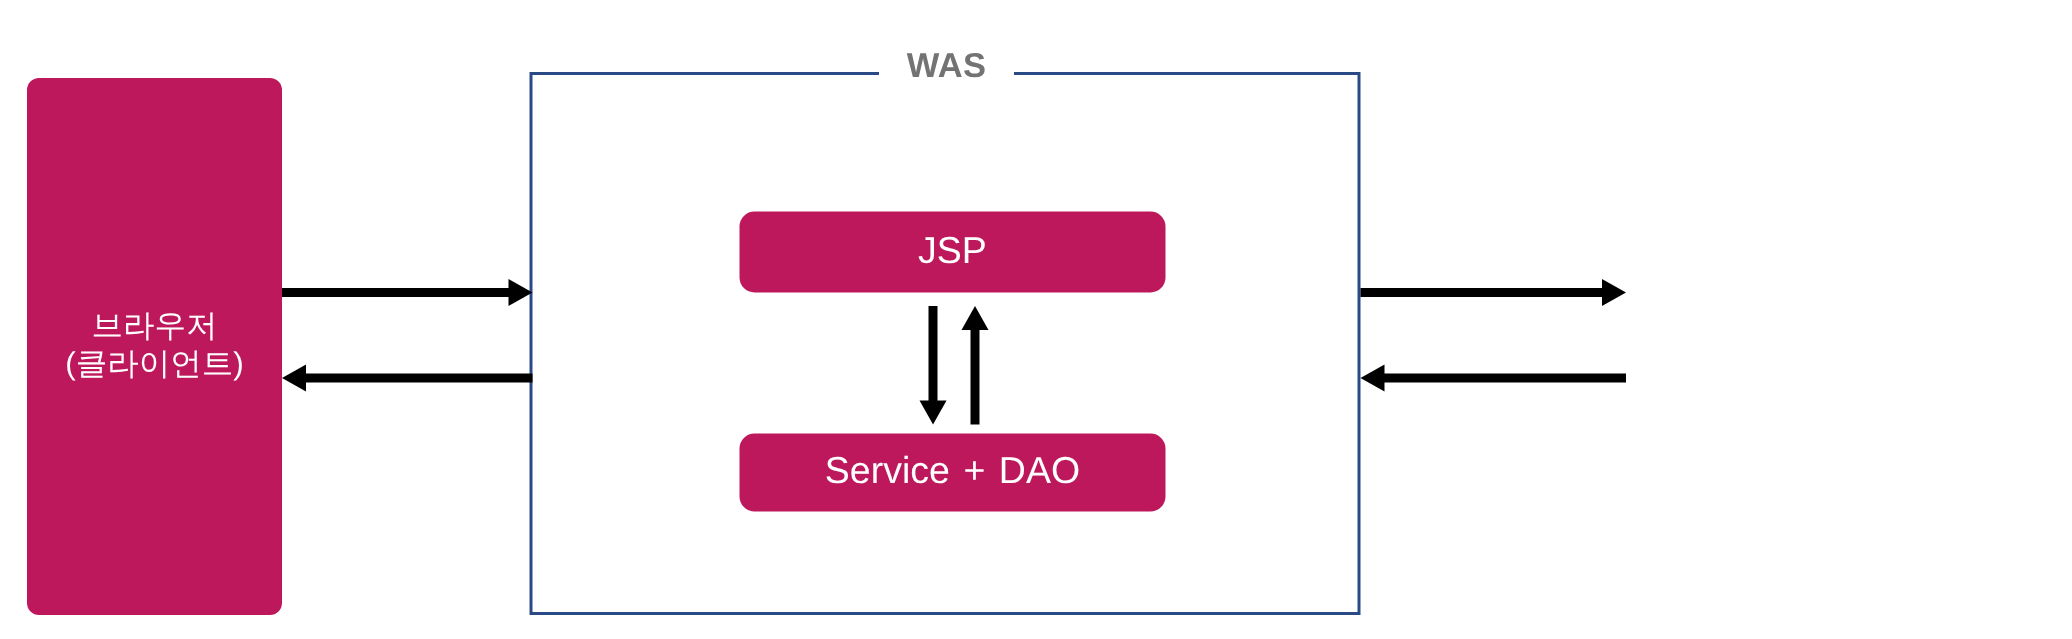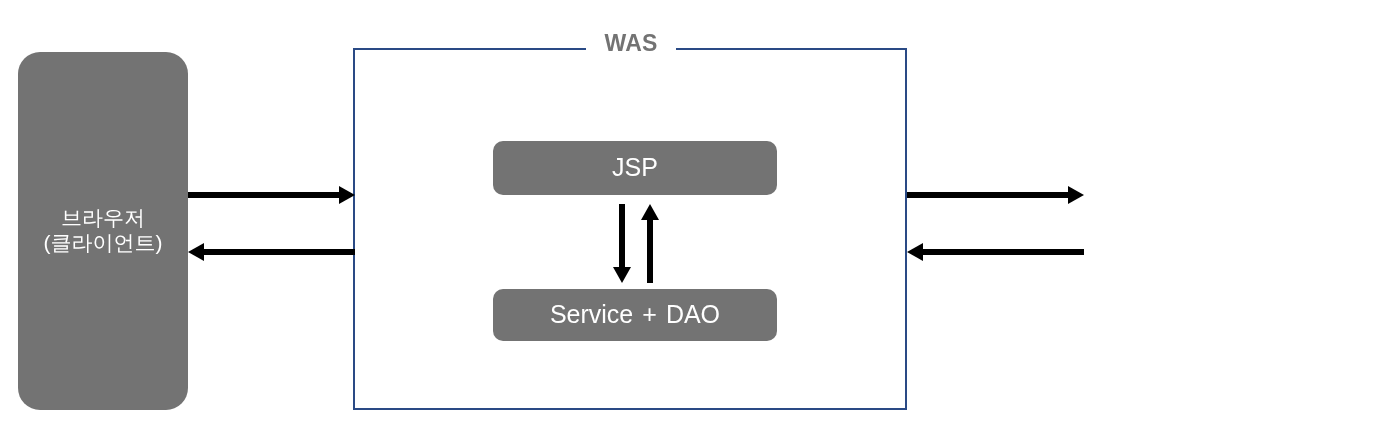--- a/index.html
+++ b/index.html
@@ -14,36 +14,36 @@
     position: relative;
     width: 1381px;
     height: 426px;
     background: #ffffff;
     overflow: hidden;
   }
 
   
   .shape {
     position: absolute;
-    background: #737373;
+    background: #be185d;
     color: #ffffff;
     display: flex;
     align-items: center;
     justify-content: center;
     text-align: center;
     line-height: 1.18;
     box-sizing: border-box;
   }
 
   #browser-box {
     left: 18px;
     top: 52px;
     width: 170px;
     height: 358px;
-    border-radius: 22px;
+    border-radius: 8px;
     font-size: 21px;
   }
   #browser-box .label-line { display: block; white-space: nowrap; }
 
   #jsp-box {
     left: 493px;
     top: 141px;
     width: 284px;
     height: 54px;
     border-radius: 10px;

